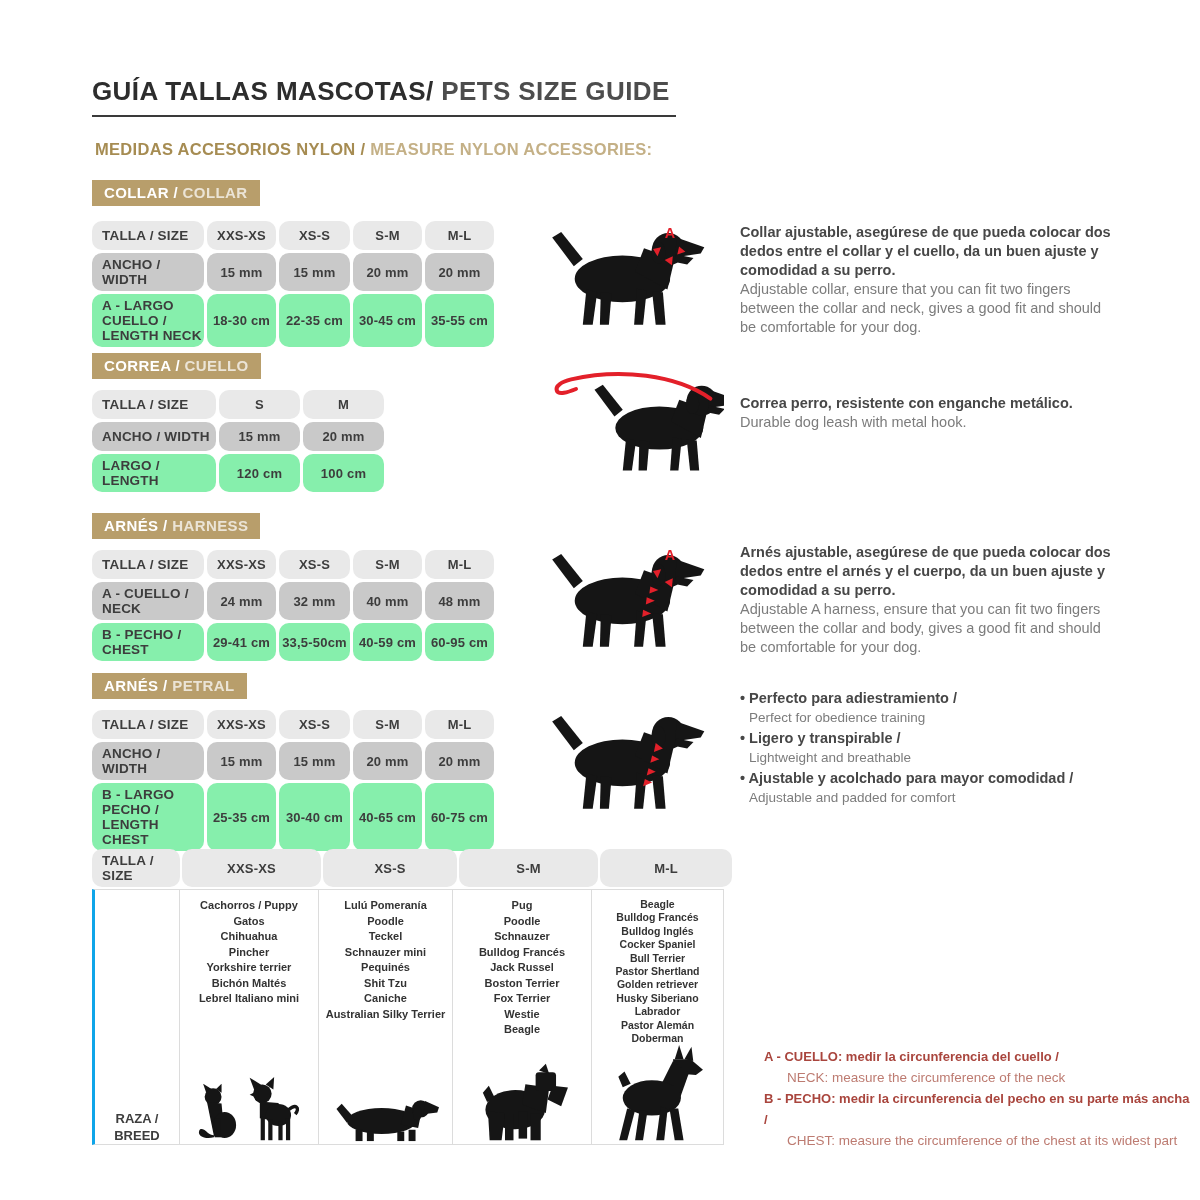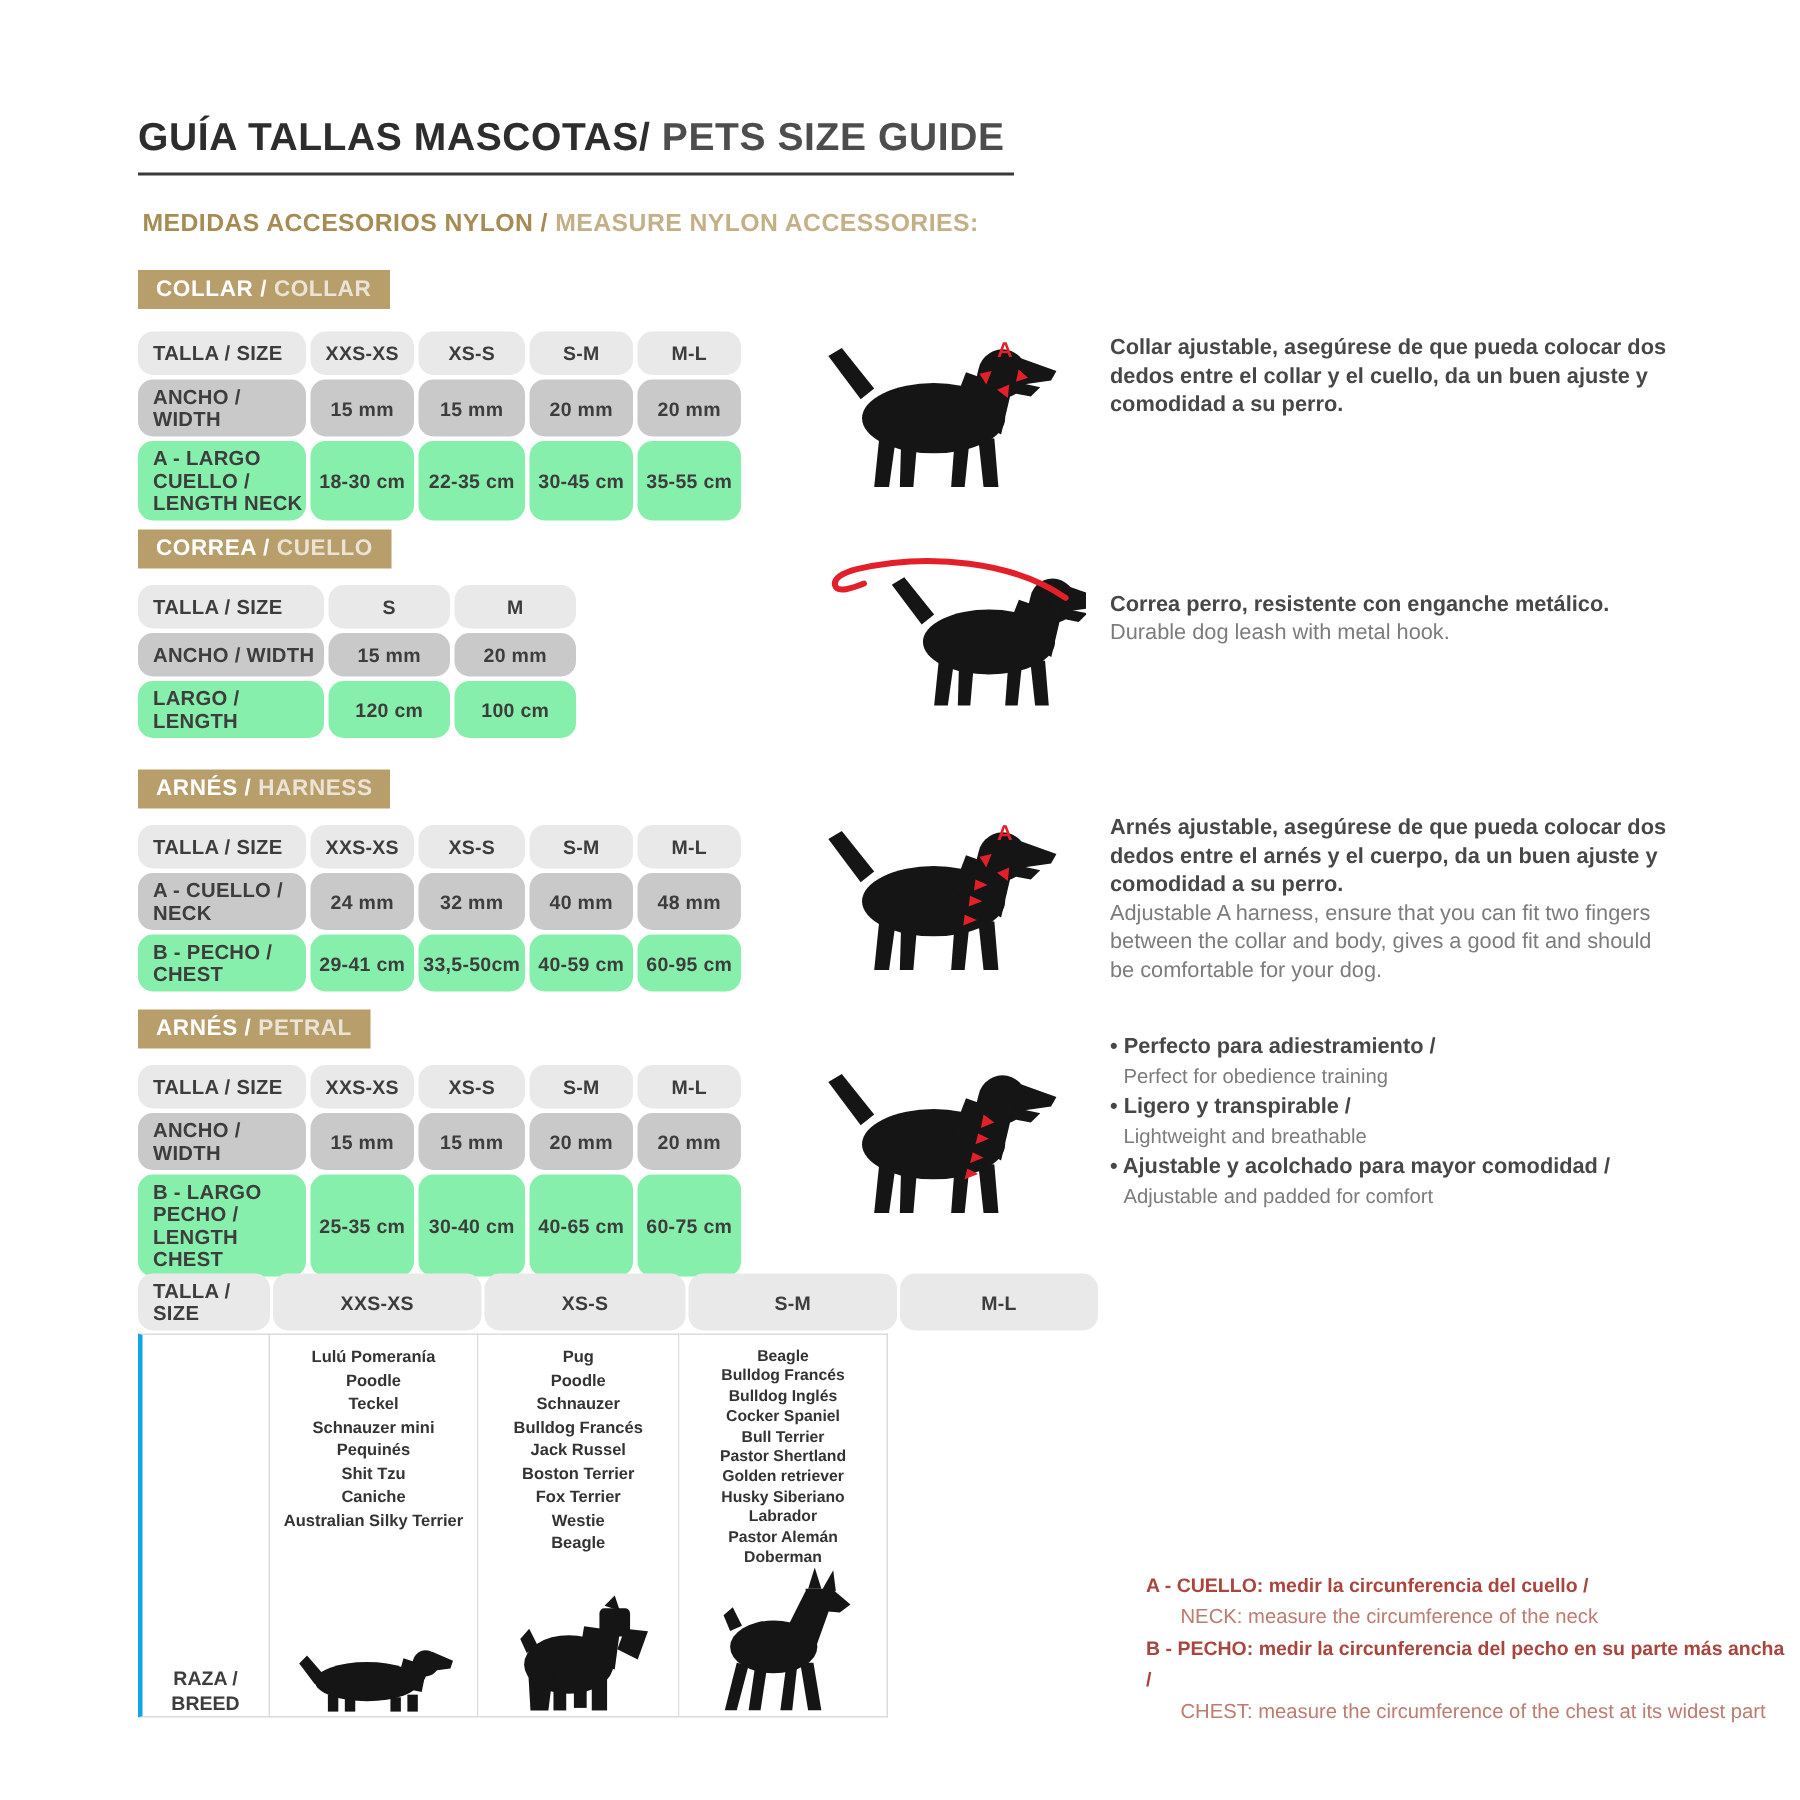--- a/index.html
+++ b/index.html
@@ -188,20 +188,21 @@
   <g fill="#e3202a">
     <polygon points="120,39 129,37 125,47"></polygon>
     <polygon points="133,51 142,47 141,57"></polygon>
     <polygon points="149,36 156,42 147,45"></polygon>
   </g>
   <text class="marker" x="133" y="27">A</text>
 </svg>
 
 <div class="abs desc" style="left:740px;top:223px">
   <div class="b">Collar ajustable, asegúrese de que pueda colocar dos dedos entre el collar y el cuello, da un buen ajuste y comodidad a su perro.</div>
+  <div class="lt">Adjustable collar, ensure that you can fit two fingers between the collar and neck, gives a good fit and should be comfortable for your dog.</div>
 </div>
 
 <div class="abs badge" style="left:92px;top:353px">
   <span>CORREA /</span><span class="lt"> CUELLO</span>
 </div>
 
 <div class="abs spec-table cols3" style="left:92px;top:390px">
   <div class="cell head label">TALLA / SIZE</div>
   <div class="cell head">S</div>
   <div class="cell head">M</div>
@@ -315,20 +316,39 @@
   <div class="breed-head">
     <div class="cell label">TALLA / SIZE</div>
     <div class="cell">XXS-XS</div>
     <div class="cell">XS-S</div>
     <div class="cell">S-M</div>
     <div class="cell">M-L</div>
   </div>
   <div class="breed-body">
     <div class="breed-cell first">
       <div class="raza-label">RAZA / BREED</div>
+    </div>
+    <div class="breed-cell">
+      <div class="breed-list">
+          <div>Cachorros / Puppy</div>
+          <div>Gatos</div>
+          <div>Chihuahua</div>
+          <div>Pincher</div>
+          <div>Yorkshire terrier</div>
+          <div>Bichón Maltés</div>
+          <div>Lebrel Italiano mini</div>
+        </div>
+      <div class="sil-row">
+        <svg width="46" height="60" viewBox="0 0 60 74">
+            <use href="#cat"></use>
+          </svg>
+        <svg width="54" height="66" viewBox="0 0 64 78">
+            <use href="#chi"></use>
+          </svg>
+      </div>
     </div>
     <div class="breed-cell">
       <div class="breed-list">
           <div>Lulú Pomeranía</div>
           <div>Poodle</div>
           <div>Teckel</div>
           <div>Schnauzer mini</div>
           <div>Pequinés</div>
           <div>Shit Tzu</div>
           <div>Caniche</div>

